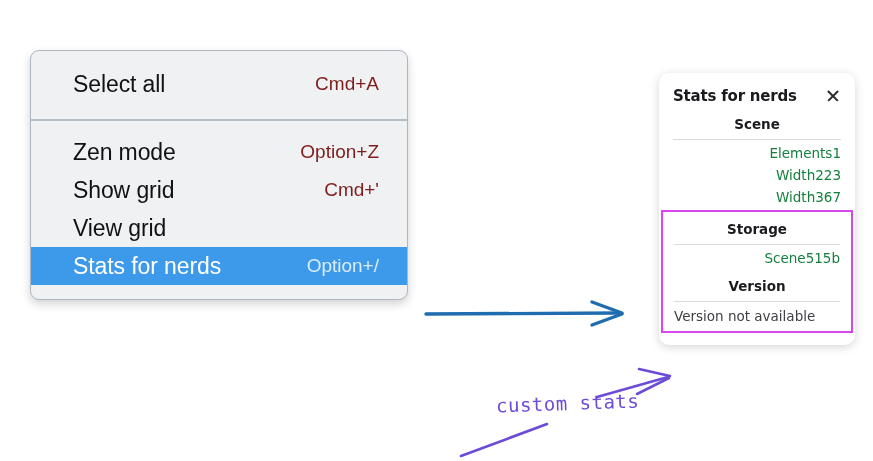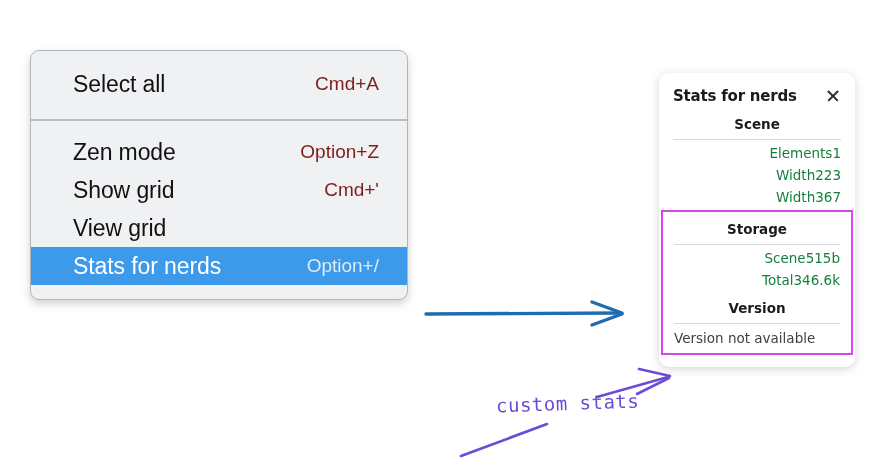--- a/index.html
+++ b/index.html
@@ -235,24 +235,20 @@
 
   <div id="highlight-box">
 
     <div>
       <div class="section-head">Storage</div>
       <div class="section-rule"></div>
       <div class="stat-row">
         <span class="sr-key">Scene</span>
         <span class="sr-val">515b</span>
       </div>
-      <div class="stat-row">
-        <span class="sr-key">Total</span>
-        <span class="sr-val">346.6k</span>
-      </div>
     </div>
 
     <div>
       <div class="section-head">Version</div>
       <div class="section-rule"></div>
       <div class="stat-note">Version not available</div>
     </div>
 
   </div>
 

